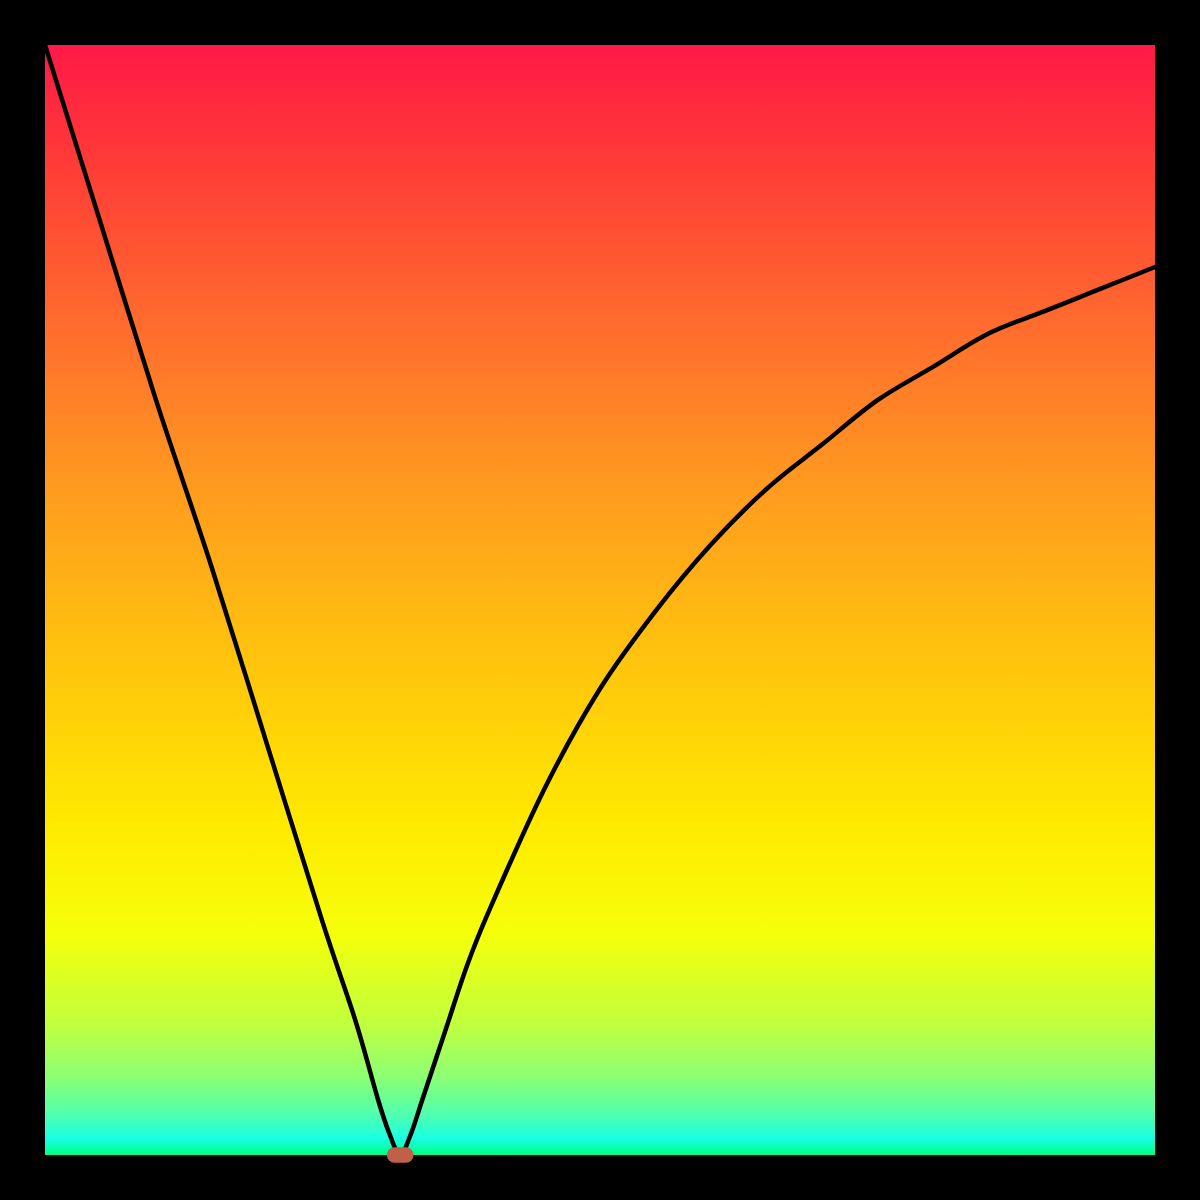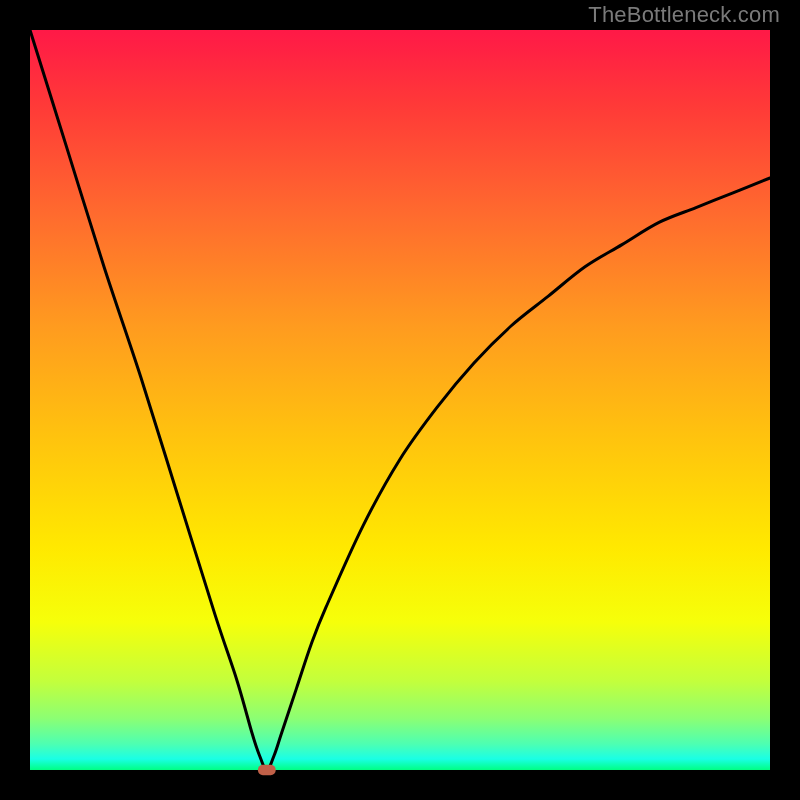--- a/index.html
+++ b/index.html
@@ -55,14 +55,13 @@
           <stop offset="96.5%" stop-color="#4dffb2"></stop>
           <stop offset="98.5%" stop-color="#1affe5"></stop>
           <stop offset="100%" stop-color="#00ff83"></stop>
         </linearGradient>
     </defs>
     <rect id="plot-bg" fill="url(#bg-grad)" x="30" y="30" width="740" height="740"></rect>
     <path id="curve" fill="none" stroke="#000" stroke-width="3" stroke-linecap="round" stroke-linejoin="round" d="M 30 30 C 36.166666666666664 49.733333333333334, 54.666666666666664 108.93333333333337, 67 148.40000000000003 C 79.33333333333333 187.8666666666667, 91.66666666666667 228.56666666666663, 104 266.79999999999995 C 116.33333333333333 305.0333333333333, 128.66666666666666 339.5666666666666, 141 377.79999999999995 C 153.33333333333334 416.0333333333333, 165.66666666666666 456.7333333333333, 178 496.2 C 190.33333333333334 535.6666666666666, 205.13333333333333 583.7666666666667, 215 614.6 C 224.86666666666667 645.4333333333334, 231.03333333333336 661.4666666666667, 237.20000000000002 681.2 C 243.36666666666667 700.9333333333334, 248.3 720.6666666666667, 252 733 C 255.7 745.3333333333333, 256.9333333333333 749.0333333333333, 259.4 755.1999999999999 C 261.8666666666667 761.3666666666666, 264.3333333333333 770, 266.8 770 C 269.2666666666667 770, 271.73333333333335 761.3666666666666, 274.20000000000005 755.1999999999999 C 276.66666666666674 749.0333333333333, 277.90000000000003 744.1, 281.6 733 C 285.3 721.9, 291.46666666666664 703.4000000000001, 296.4 688.6 C 301.3333333333333 673.8, 306.26666666666665 657.7666666666667, 311.2 644.1999999999999 C 316.1333333333333 630.6333333333332, 317.3666666666667 626.9333333333334, 326 607.2 C 334.6333333333333 587.4666666666667, 350.6666666666667 550.4666666666666, 363 525.8 C 375.3333333333333 501.13333333333327, 387.66666666666663 478.9333333333334, 400 459.20000000000005 C 412.33333333333337 439.4666666666667, 424.66666666666674 423.4333333333334, 437.00000000000006 407.40000000000003 C 449.33333333333337 391.3666666666667, 461.6666666666667 376.5666666666666, 474 362.99999999999994 C 486.3333333333333 349.4333333333333, 498.6666666666667 337.1, 511 326 C 523.3333333333334 314.9, 535.6666666666666 306.26666666666665, 548 296.4 C 560.3333333333334 286.5333333333333, 572.6666666666666 275.4333333333333, 585 266.79999999999995 C 597.3333333333334 258.16666666666663, 609.6666666666666 252, 622 244.60000000000002 C 634.3333333333334 237.20000000000005, 646.6666666666666 228.56666666666666, 659 222.4 C 671.3333333333334 216.23333333333335, 683.6666666666666 212.53333333333333, 696 207.6 C 708.3333333333334 202.66666666666666, 720.6666666666666 197.73333333333332, 733 192.79999999999998 C 745.3333333333334 187.86666666666665, 763.8333333333334 180.46666666666664, 770 177.99999999999997"></path>
     <rect id="marker" rx="5" ry="5" x="257.92" y="764.82" width="17.76" height="10.36" fill="#c06048"></rect>
   </svg>
 
-  <div class="watermark">TheBottleneck.com</div>
 </div>
 
 </body></html>

